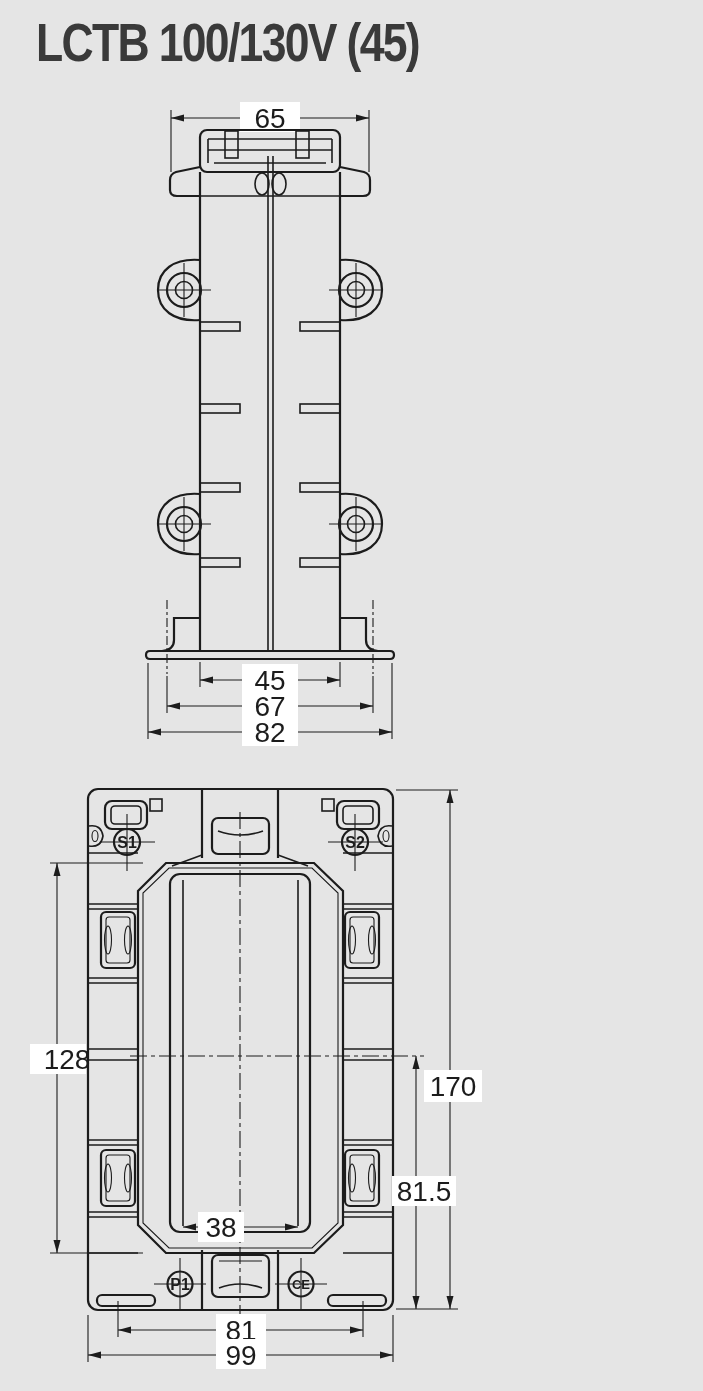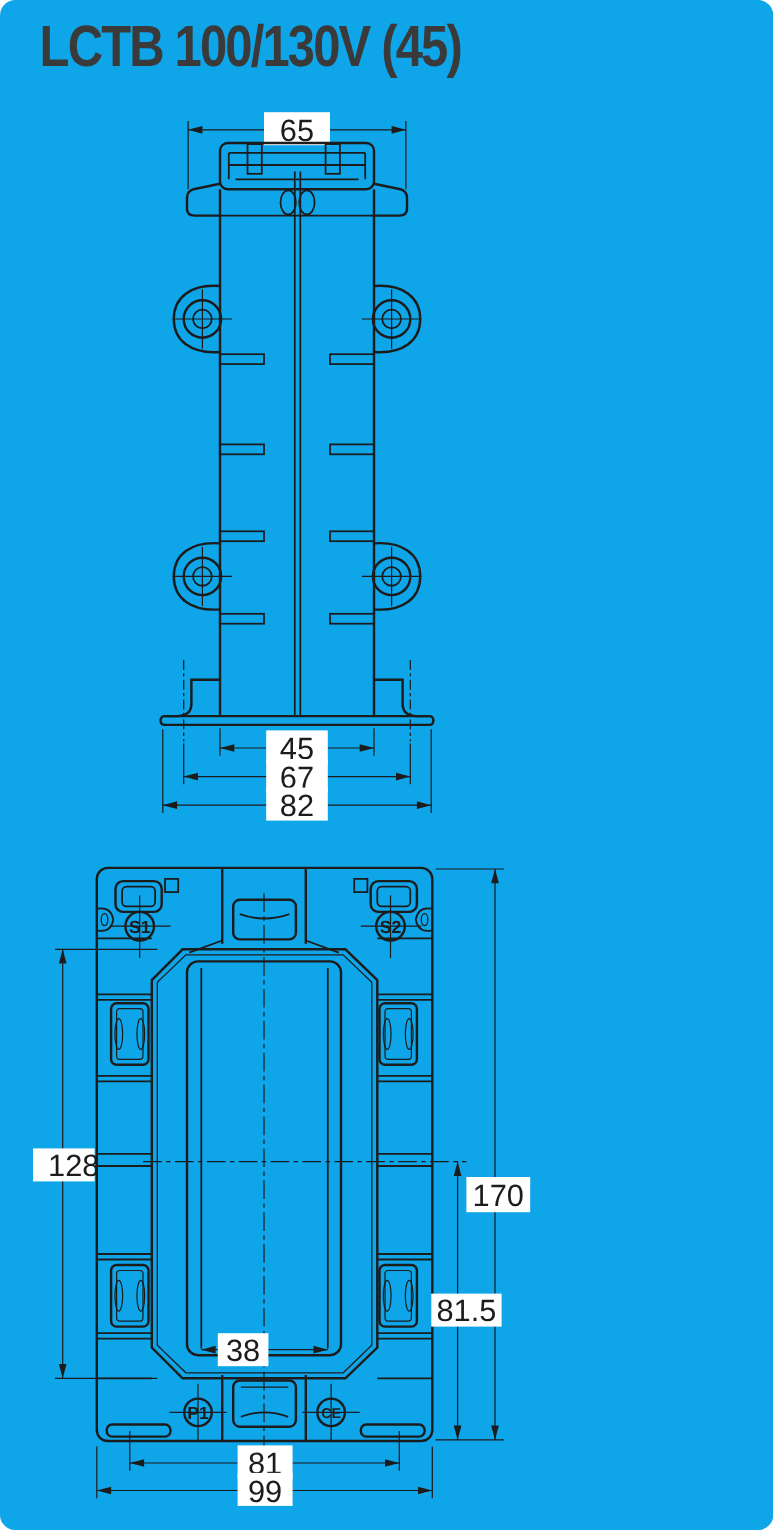--- a/index.html
+++ b/index.html
@@ -1,17 +1,17 @@
 <!DOCTYPE html>
 <html><head>
 <meta charset="utf-8">
 <style>
   html,body{margin:0;padding:0;background:#ffffff;}
-  .page{position:relative;width:703px;height:1391px;background:#0ea5e9;overflow:hidden;
-        font-family:"Liberation Sans","DejaVu Sans",sans-serif;border-radius:14px;}
+  .page{position:relative;width:703px;height:1391px;background:#e5e5e5;overflow:hidden;
+        font-family:"Liberation Sans","DejaVu Sans",sans-serif;}
   .title{position:absolute;top:12px;left:36px;margin:0;color:#3a3a3a;
          font-size:53px;font-weight:bold;letter-spacing:-2px;white-space:nowrap;
          transform:scaleX(.84);transform-origin:0 0;
          font-family:"Liberation Sans","DejaVu Sans",sans-serif;}
   svg{position:absolute;top:0;left:0;}
   svg text{font-family:"Liberation Sans","DejaVu Sans",sans-serif;fill:#1c1c1c;}
   .dim{font-size:28px;}
   .term{font-size:16px;font-weight:bold;}
   .term-sm{font-size:13px;font-weight:bold;}
   .o2{stroke:#1c1c1c;stroke-width:2.2;fill:none;}

